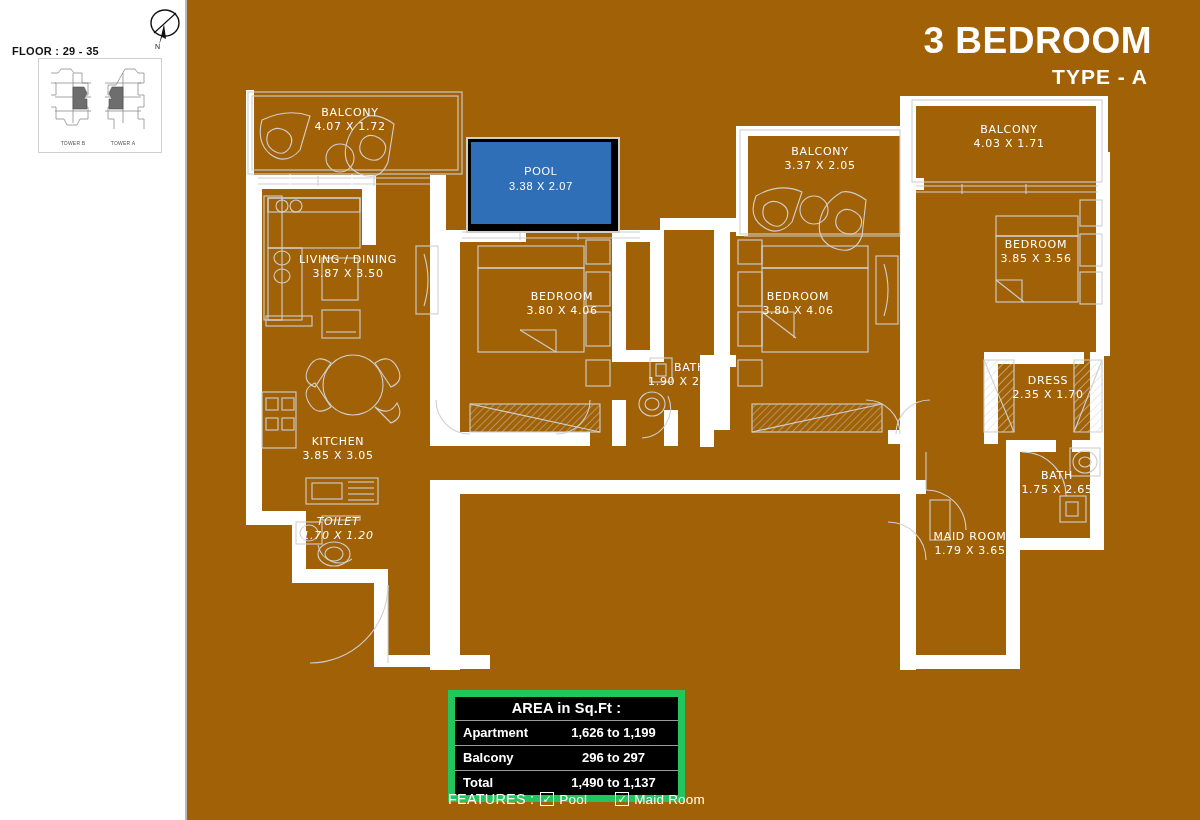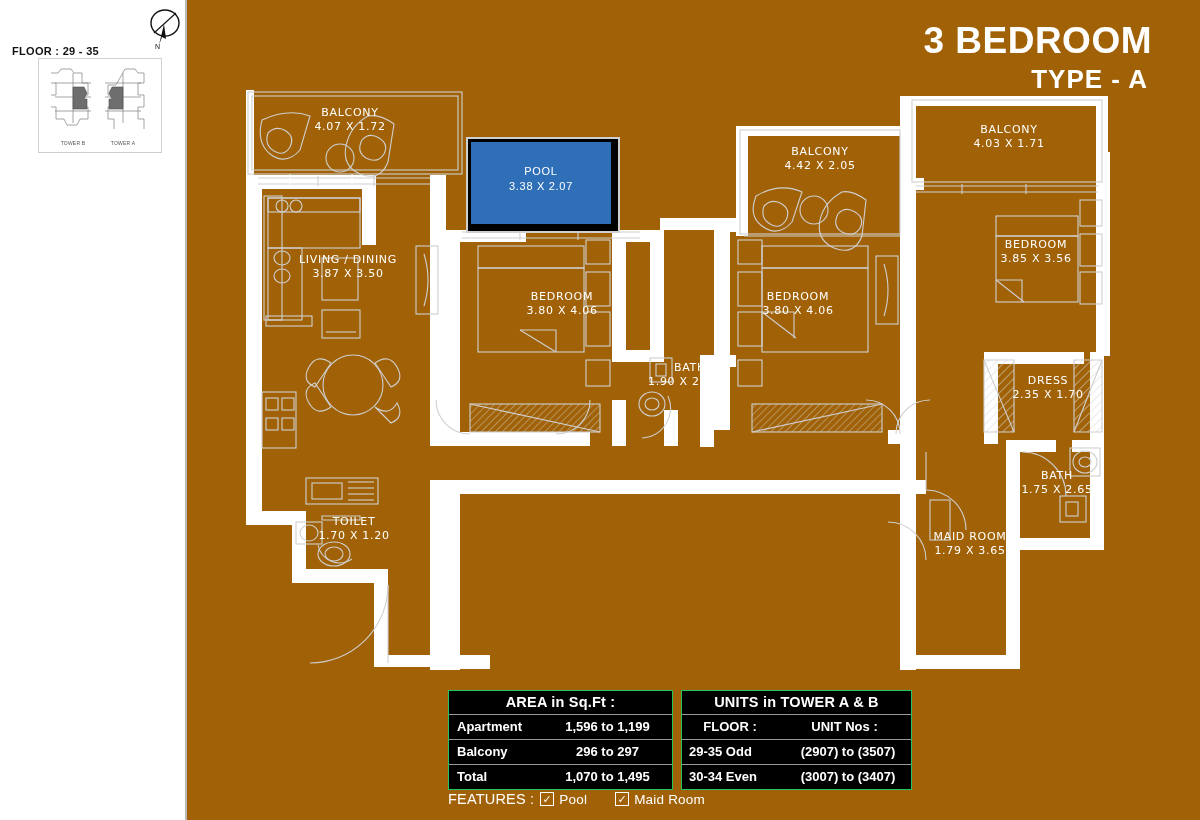--- a/index.html
+++ b/index.html
@@ -21,21 +21,21 @@
   .kp-label{position:absolute;bottom:6px;width:44px;text-align:center;
             font-size:5px;color:#555;letter-spacing:.2px;}
   .kp-label.l{left:12px;} .kp-label.r{left:62px;}
 
   
   .compass{position:absolute;left:140px;top:5px;width:46px;height:46px;}
 
   
   .title-main{position:absolute;right:56px;top:22px;color:#fff;font-size:37px;
               font-weight:bold;letter-spacing:.5px;line-height:1;text-align:right;}
-  .title-sub{position:absolute;right:60px;top:66px;color:#fff;font-size:26px;
+  .title-sub{position:absolute;right:60px;top:66px;color:#fff;font-size:21px;
              font-weight:bold;letter-spacing:1px;line-height:1;}
 
   
   .plan{position:absolute;left:0;top:0;width:1200px;height:820px;}
 
   
   .rlabel{position:absolute;color:#fff;text-align:center;font-size:11px;
           letter-spacing:.7px;line-height:14px;white-space:nowrap;
           font-family:"DejaVu Sans","Liberation Sans",sans-serif;}
   .rlabel .nm{display:block;}
@@ -43,21 +43,21 @@
 
   
   .pool-outer{position:absolute;left:466px;top:137px;width:150px;height:92px;
               background:#000;border:2px solid #cfcfcf;}
   .pool-fill{position:absolute;left:471px;top:142px;width:140px;height:82px;
              background:#2f6fb8;}
   .pool-label{position:absolute;left:471px;top:164px;width:140px;text-align:center;
               color:#fff;font-size:11px;line-height:15px;letter-spacing:.7px;}
 
   
-  .tbl{position:absolute;border:1px solid #22c55e;background:#000;
+  .tbl{position:absolute;border:7px solid #22c55e;background:#000;
        font-family:"Liberation Sans",sans-serif;}
   .tbl .row{display:flex;border-top:1px solid #9a9a9a;}
   .tbl .row:first-child{border-top:none;}
   .tbl .hd{color:#fff;font-weight:bold;text-align:center;width:100%;
            padding:3px 0 4px;font-size:14.5px;letter-spacing:.2px;}
   .tbl .c1,.tbl .c2{color:#fff;font-weight:bold;font-size:13px;padding:4px 0 5px;}
   .area-tbl{left:448px;top:690px;width:223px;}
   .area-tbl .c1{width:92px;padding-left:8px;}
   .area-tbl .c2{flex:1;text-align:center;padding-right:6px;}
   .units-tbl{left:681px;top:690px;width:229px;}
@@ -349,40 +349,44 @@
   <div class="rlabel" style="left:252px;top:106px;width:196px;">
     <span class="nm">BALCONY</span>
     <span class="dm">4.07 X 1.72</span>
   </div>
 
   <div class="rlabel" style="left:250px;top:253px;width:196px;">
     <span class="nm">LIVING / DINING</span>
     <span class="dm">3.87 X 3.50</span>
   </div>
 
-
-  <div class="rlabel" style="left:300px;top:515px;width:108px;">
+  <div class="rlabel" style="left:252px;top:435px;width:172px;">
+    <span class="nm">KITCHEN</span>
+    <span class="dm">3.85 X 3.05</span>
+  </div>
+
+  <div class="rlabel" style="left:284px;top:515px;width:108px;font-style:italic;">
     <span class="nm">TOILET</span>
     <span class="dm">1.70 X 1.20</span>
   </div>
 
   <div class="rlabel" style="left:480px;top:290px;width:164px;">
     <span class="nm">BEDROOM</span>
     <span class="dm">3.80 X 4.06</span>
   </div>
 
   <div class="rlabel" style="left:648px;top:361px;width:96px;text-align:left;">
     <span class="nm" style="margin-left:26px;">BATH</span>
     <span class="dm">1.90 X 2.58</span>
   </div>
 
 
   <div class="rlabel" style="left:740px;top:145px;width:160px;">
     <span class="nm">BALCONY</span>
-    <span class="dm">4.42 X 2.05</span>
+    <span class="dm">3.37 X 2.05</span>
   </div>
 
   <div class="rlabel" style="left:716px;top:290px;width:164px;">
     <span class="nm">BEDROOM</span>
     <span class="dm">3.80 X 4.06</span>
   </div>
 
   <div class="rlabel" style="left:918px;top:123px;width:182px;">
     <span class="nm">BALCONY</span>
     <span class="dm">4.03 X 1.71</span>
@@ -407,49 +411,32 @@
     <span class="nm">MAID ROOM</span>
     <span class="dm">1.79 X 3.65</span>
   </div>
 
   <div class="tbl area-tbl">
     <div class="row">
         <div class="hd">AREA in Sq.Ft :</div>
       </div>
     <div class="row">
       <div class="c1">Apartment</div>
-      <div class="c2">1,596 to 1,199</div>
+      <div class="c2">1,626 to 1,199</div>
     </div>
     <div class="row">
       <div class="c1">Balcony</div>
       <div class="c2">296 to 297</div>
     </div>
     <div class="row">
       <div class="c1">Total</div>
-      <div class="c2">1,070 to 1,495</div>
+      <div class="c2">1,490 to 1,137</div>
     </div>
   </div>
 
-  <div class="tbl units-tbl">
-    <div class="row">
-        <div class="hd">UNITS in TOWER A &amp; B</div>
-      </div>
-    <div class="row hrow">
-      <div class="c1">FLOOR :</div>
-      <div class="c2">UNIT Nos :</div>
-    </div>
-    <div class="row">
-      <div class="c1">29-35 Odd</div>
-      <div class="c2">(2907) to (3507)</div>
-    </div>
-    <div class="row">
-      <div class="c1">30-34 Even</div>
-      <div class="c2">(3007) to (3407)</div>
-    </div>
-  </div>
 
   <div class="features">
     <span class="ft-label">FEATURES :</span>
     <span class="feat-item">
       <span class="chk">✓</span>
       <span>Pool</span>
     </span>
     <span class="feat-item">
       <span class="chk">✓</span>
       <span>Maid Room</span>

